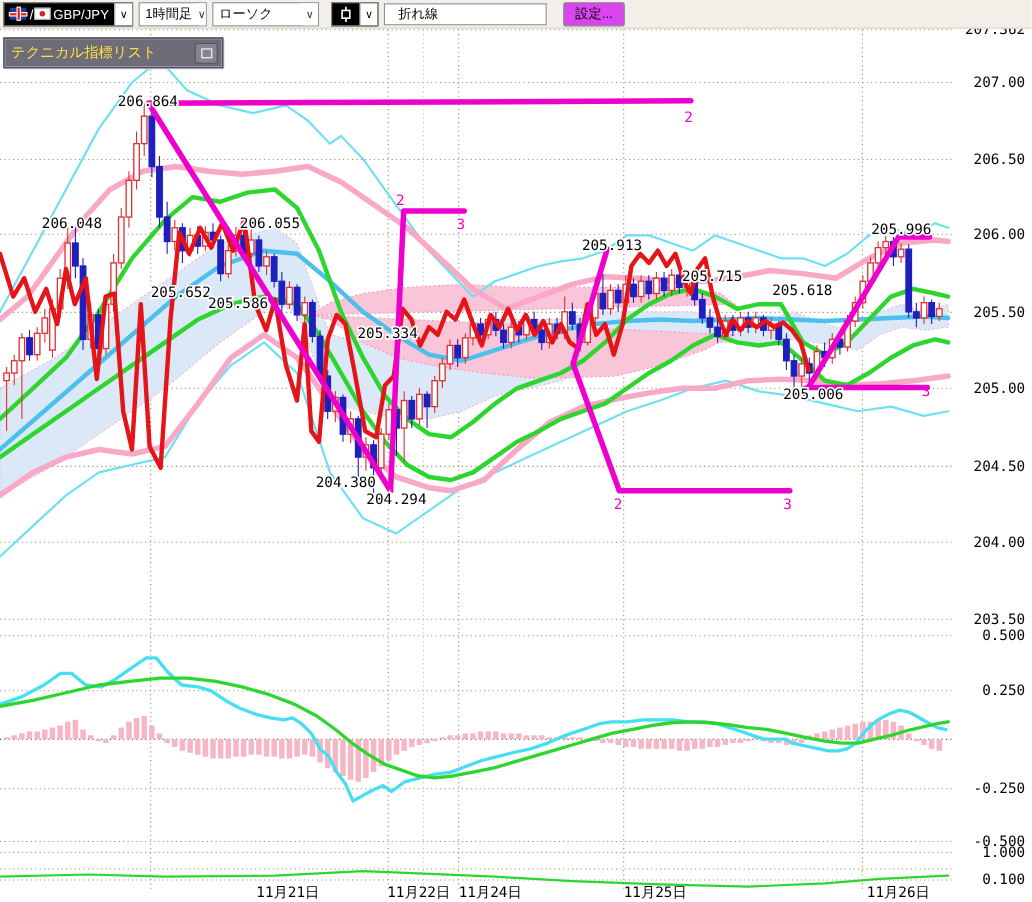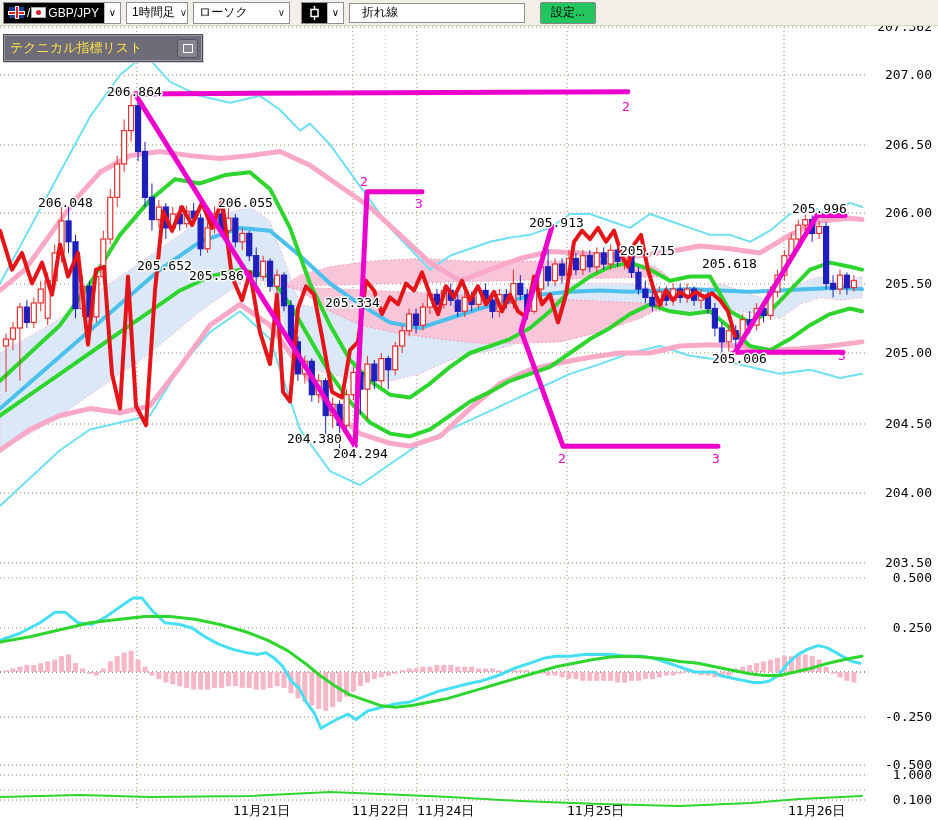--- a/index.html
+++ b/index.html
@@ -16,21 +16,21 @@
   .combo.dark .arrow{background:#fff;color:#000;}
   .flag{display:inline-block;width:15px;height:11px;margin-right:2px;position:relative;flex:none;}
   .flag.uk{background:#1b3f94;}
   .flag.uk:before{content:"";position:absolute;left:0;top:4.5px;width:15px;height:2px;background:#d22;box-shadow:0 0 0 1px #fff;}
   .flag.uk:after{content:"";position:absolute;left:6.5px;top:0;width:2px;height:11px;background:#d22;box-shadow:0 0 0 1px #fff;}
   .flag.jp{background:#fff;border:1px solid #aaa;box-sizing:border-box;}
   .flag.jp:after{content:"";position:absolute;left:4px;top:2px;width:5px;height:5px;border-radius:50%;background:#d8222a;}
   .slash{color:#fff;margin:0 1px;}
   .textfield{height:20px;border:1px solid #8f8f8f;background:#fff;font-size:12px;
              display:flex;align-items:center;padding:0 5px;box-sizing:border-box;}
-  #settings-btn{height:20px;padding:0 10px;font-size:12px;background:#22c55e;border:1px solid #888;
+  #settings-btn{height:20px;padding:0 10px;font-size:12px;background:#d946ef;border:1px solid #888;
                 border-radius:2px;display:flex;align-items:center;}
   
   #ind-win{position:absolute;left:3px;top:34px;width:200px;height:28px;background:#6e6c79;
            border:1px solid #4d4b58;box-shadow:inset 0 0 0 1px #9a98a6, 1px 1px 0 #cfcdd8;
            display:flex;align-items:center;justify-content:space-between;padding:0 4px 0 6px;
            box-sizing:border-box;z-index:25;}
   #ind-win .title{color:#fde047;font-size:13px;white-space:nowrap;}
   #restore-btn{width:19px;height:17px;background:#86848f;border:1px solid #55535f;border-radius:3px;
                display:flex;align-items:center;justify-content:center;}
   #restore-btn .sq{width:8px;height:7px;border:1.5px solid #fff;background:transparent;}
@@ -62,21 +62,21 @@
   </div>
   <div class="combo dark" style="margin-left:6px;">
     <span class="val" style="padding:0 8px;">
       <svg width="9" height="14" viewBox="0 0 9 14">
             <line x1="4.5" y1="0" x2="4.5" y2="14" stroke="#fff" stroke-width="1.5"></line>
             <rect x="1" y="3.5" width="7" height="7" fill="#000" stroke="#fff" stroke-width="1.5"></rect>
           </svg>
     </span>
     <span class="arrow">∨</span>
   </div>
-  <div class="textfield" style="width:176px;padding-left:12px;">
+  <div class="textfield" style="width:148px;padding-left:12px;">
     <span>折れ線</span>
   </div>
   <div id="settings-btn" style="margin-left:10px;">
     <span>設定...</span>
   </div>
 </div>
 
 <div id="ind-win">
   <span class="title">テクニカル指標リスト</span>
   <span id="restore-btn">

